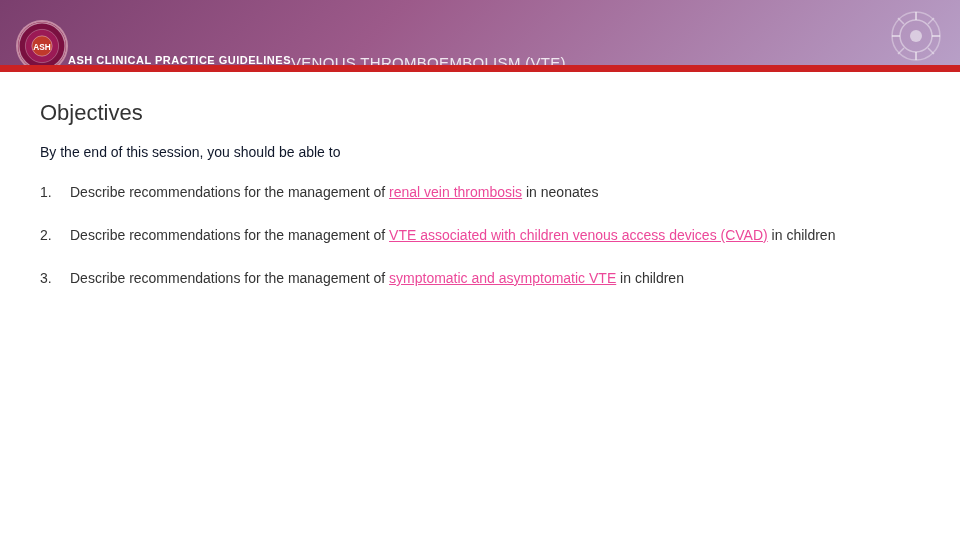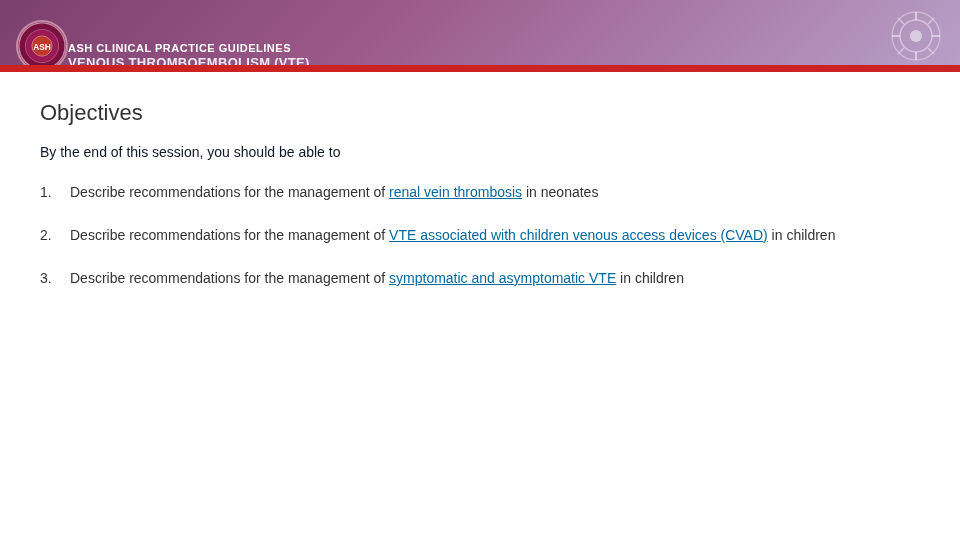--- a/index.html
+++ b/index.html
@@ -23,36 +23,36 @@
       height: 72px;
       background: linear-gradient(135deg, #7b3f6e 0%, #9c5a8a 40%, #b8a0c8 100%);
       position: relative;
       display: flex;
       align-items: flex-end;
       padding-left: 16px;
     }
 
     .header-text-block {
       display: flex;
-      flex-direction: column;
+      flex-direction: row;
       justify-content: center;
     }
 
     .header-title-main {
       font-size: 11px;
       font-weight: 700;
       color: #ffffff;
       letter-spacing: 0.5px;
       text-transform: uppercase;
       line-height: 1.3;
     }
 
     .header-title-sub {
-      font-size: 13px;
-      font-weight: 700;
+      font-size: 15px;
+      font-weight: 400;
       color: #f0e8f0;
       letter-spacing: 0.3px;
       text-transform: uppercase;
       line-height: 1.3;
     }
 
     
     .red-bar {
       position: absolute;
       bottom: 0;
@@ -101,21 +101,21 @@
       font-size: 14px;
       padding-top: 0;
     }
 
     .list-text {
       flex: 1;
     }
 
     .underline-link {
       text-decoration: underline;
-      color: #0369a1;
+      color: #ec4899;
     }
 
     
     .ash-circle-outer {
       width: 52px;
       height: 52px;
       border-radius: 50%;
       background: #8b1a4a;
       border: 2px solid rgba(255,255,255,0.5);
       display: flex;

